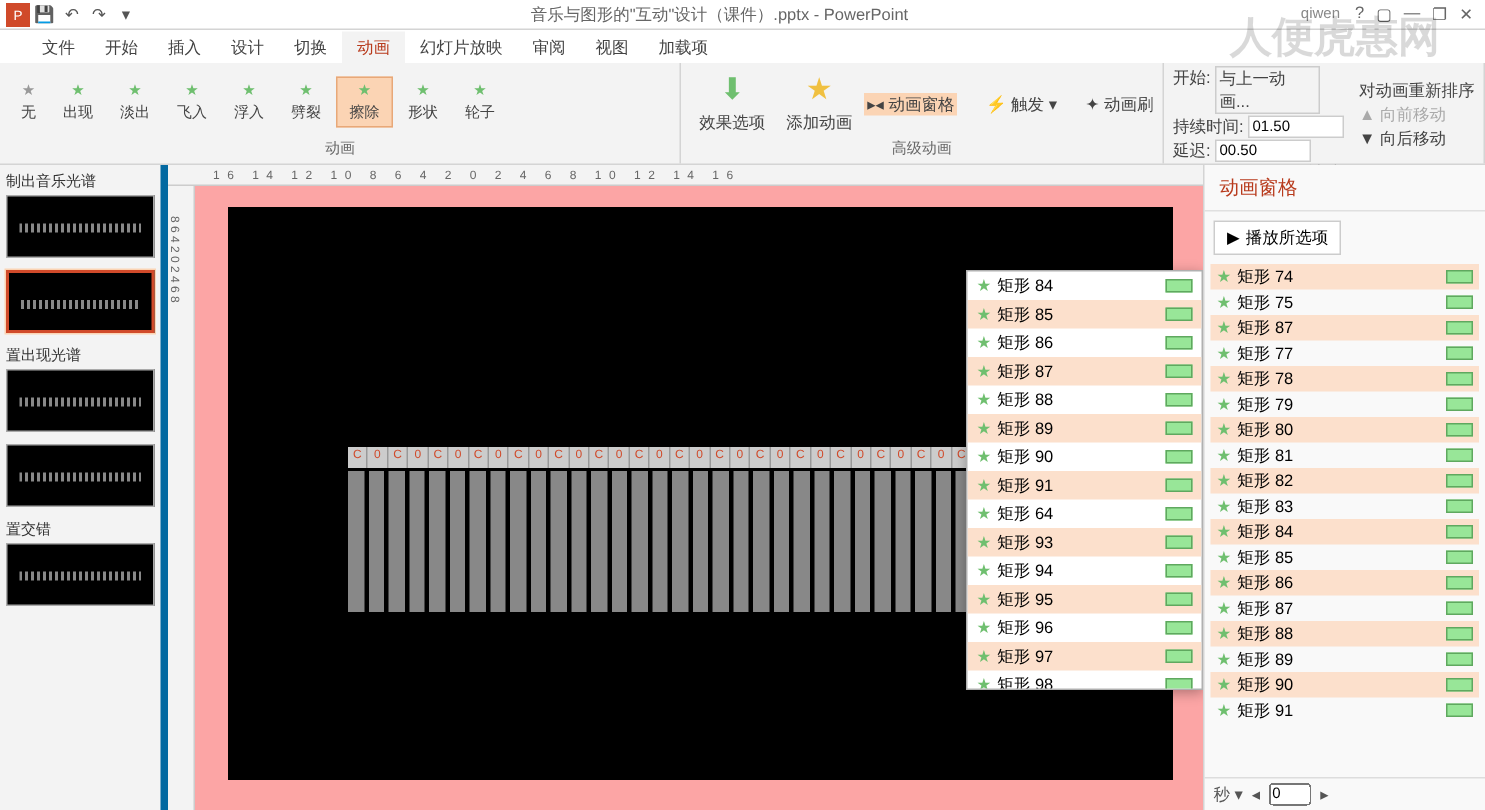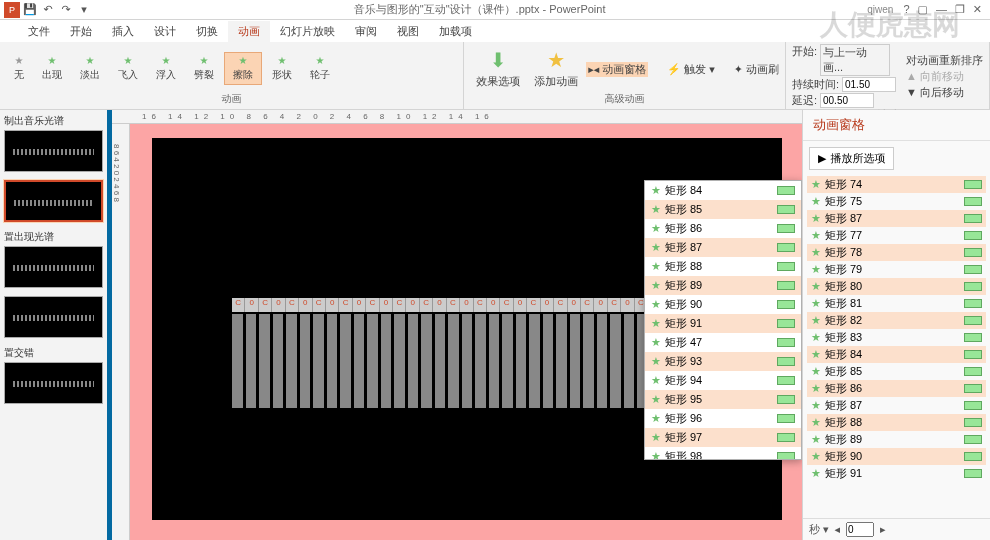--- a/index.html
+++ b/index.html
@@ -16,21 +16,21 @@
 .rgroup{border-right:1px solid #d4d4d4;display:flex;flex-direction:column;padding:2px 6px}
 .rgroup-items{flex:1;display:flex;align-items:center;gap:2px}
 .rgroup-label{text-align:center;font-size:10px;color:#666;padding-bottom:1px}
 .anim-btn{display:flex;flex-direction:column;align-items:center;gap:2px;padding:2px 8px;cursor:pointer}
 .anim-btn.selected{background:#fbd4b4;border:1px solid #e8a878}
 .star{font-size:22px}
 .anim-btn span{font-size:10px;color:#444}
 .vbtn{display:flex;flex-direction:column;align-items:center;padding:2px 6px;font-size:10px;color:#444;gap:2px}
 .timing{display:flex;flex-direction:column;gap:1px;font-size:10px;color:#444}
 .timing-row{display:flex;gap:3px}
-.timing-row input{width:54px;font-size:10px;border:1px solid #ccc;padding:1px 2px}
+.timing-row input{width:64px;font-size:10px;border:1px solid #ccc;padding:1px 2px}
 .adv-col{display:flex;flex-direction:row;gap:19px;font-size:10px;color:#444;padding-top:2px}
 .adv-col .hl{background:#fbd4b4;padding:0 2px}
 .workspace{display:flex;height:430px}
 .thumbs{width:112px;background:#f3f3f3;border-right:5px solid #0369a1;overflow:hidden;padding:4px}
 .thumb{margin-bottom:8px}
 .thumb-title{font-size:10px;color:#333;margin-bottom:2px}
 .thumb-img{width:100%;height:42px;background:#000;border:1px solid #aaa;position:relative}
 .thumb-img.sel{border:2px solid #d04a2a;box-shadow:0 0 0 1px #fbd4b4}
 .thumb-bar{position:absolute;top:18px;left:8px;right:8px;height:6px;background:repeating-linear-gradient(90deg,#888 0 2px,#000 2px 4px)}
 .canvas-area{flex:1;background:#fca5a5;position:relative;overflow:hidden}
@@ -336,21 +336,21 @@
           <span>矩形 90</span>
           <span class="pbar"></span>
         </div>
         <div class="popup-row odd">
           <span class="pstar">★</span>
           <span>矩形 91</span>
           <span class="pbar"></span>
         </div>
         <div class="popup-row">
           <span class="pstar">★</span>
-          <span>矩形 47</span>
+          <span>矩形 64</span>
           <span class="pbar"></span>
         </div>
         <div class="popup-row odd">
           <span class="pstar">★</span>
           <span>矩形 93</span>
           <span class="pbar"></span>
         </div>
         <div class="popup-row">
           <span class="pstar">★</span>
           <span>矩形 94</span>

